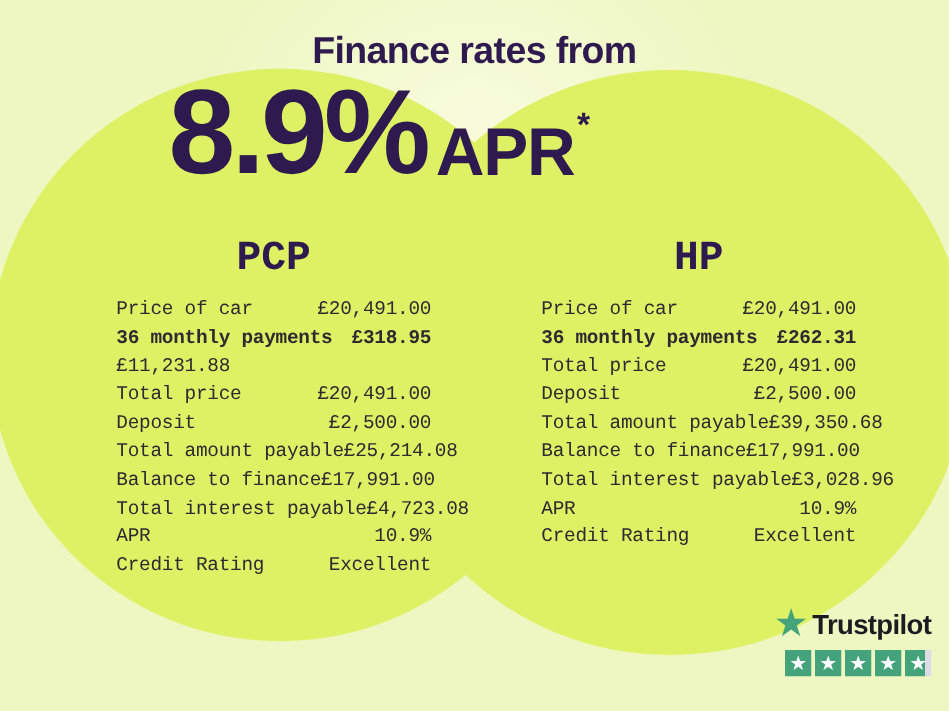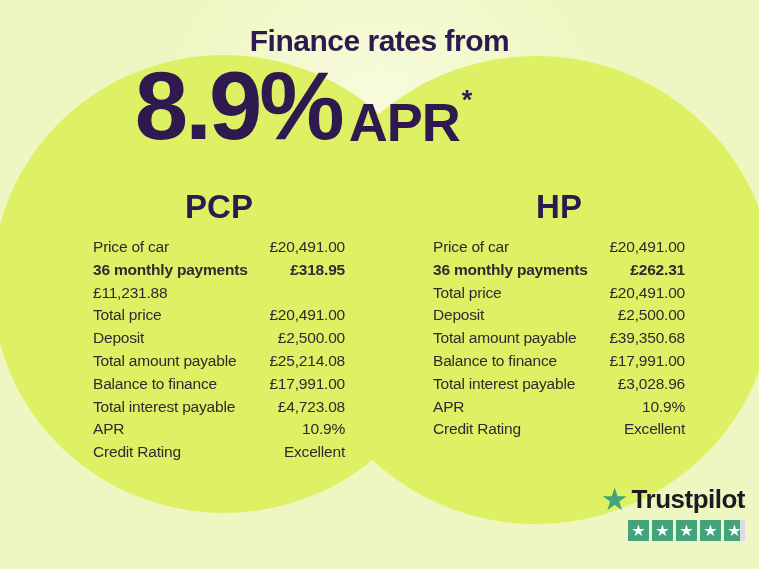--- a/index.html
+++ b/index.html
@@ -46,21 +46,21 @@
   }
   .rate-unit{
     font-size:54px;font-weight:700;line-height:1;letter-spacing:-1px;
     margin-left:7px;padding-bottom:3px;
   }
   .rate-asterisk{
     font-size:27px;font-weight:700;line-height:1;
     align-self:flex-end;margin-bottom:38px;margin-left:2px;
   }
 
-  .fin-table{position:absolute;width:252px;}
+  .fin-table{position:absolute;width:252px;font-family:Liberation Mono, monospace;}
   .fin-table.pcp{left:93px;top:190px;}
   .fin-table.hp{left:433px;top:190px;}
   .fin-table h2{
     margin:0 0 13px 0;text-align:center;
     font-size:33px;font-weight:800;line-height:1;
     color:var(--purple);
   }
   .row{
     display:flex;justify-content:space-between;align-items:baseline;
     font-size:15.5px;line-height:22.8px;letter-spacing:-0.2px;
@@ -78,21 +78,21 @@
   .disclaimer div{white-space:nowrap;}
 
   .trustpilot{position:absolute;right:14px;top:484px;text-align:right;}
   .tp-logo{display:flex;align-items:center;justify-content:flex-end;gap:3px;}
   .tp-logo-star{
     color:var(--trustpilot-green);
     font-size:31px;line-height:1;
     font-family:"DejaVu Sans",sans-serif;
   }
   .tp-logo-text{
-    font-size:26px;font-weight:700;letter-spacing:-0.5px;
+    font-size:22px;font-weight:700;letter-spacing:-0.5px;
     color:var(--trustpilot-text);
   }
   .tp-squares{display:flex;gap:3px;justify-content:flex-end;margin-top:5px;}
   .tp-square{
     width:21px;height:21px;background:var(--trustpilot-green);
     display:flex;align-items:center;justify-content:center;
   }
   .tp-star{
     color:var(--star-white);font-size:16px;line-height:1;
     font-family:"DejaVu Sans",sans-serif;

